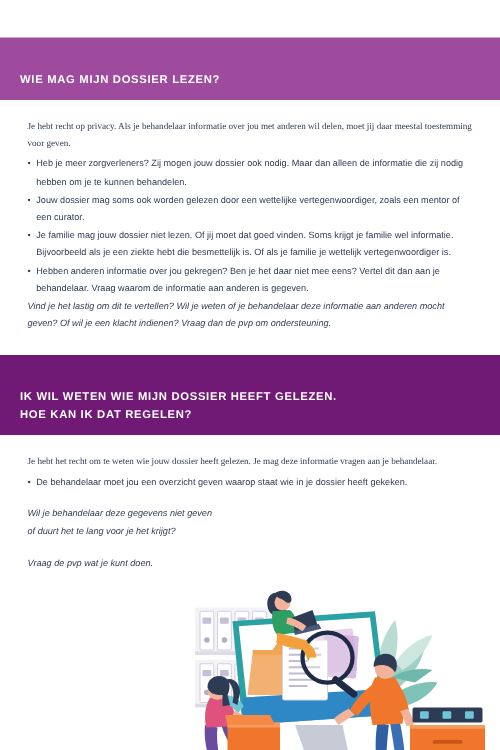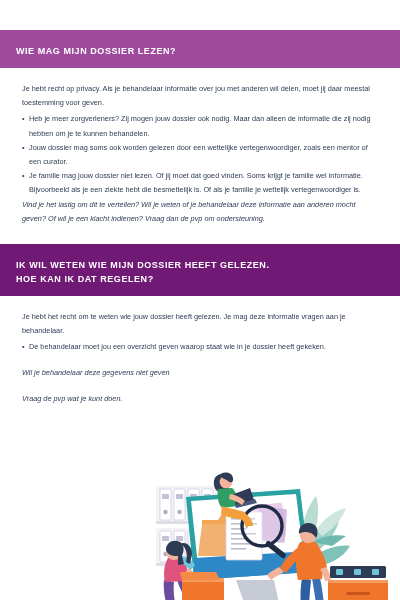--- a/index.html
+++ b/index.html
@@ -8,39 +8,40 @@
     background: #ffffff;
     font-family: "Liberation Sans", sans-serif;
     overflow: hidden;
   }
   .page { position: relative; width: 400px; height: 600px; background:#fff; }
 
   
   .banner {
     width: 100%;
     color: #ffffff;
-    padding: 14px 16px 10px 16px;
+    padding: 26px 16px 10px 16px;
     letter-spacing: 0.035em;
   }
   .banner-purple { background: #9E4B9E; margin-top: 30px; }
   .banner-green  { background: #701a75; margin-top: 18px; }
   .banner-line {
     font-size: 9px;
     font-weight: bold;
     line-height: 14px;
     text-transform: uppercase;
   }
 
   
   .content { padding: 0 22px; }
   .intro {
     font-size: 7.3px;
     line-height: 14.2px;
     color: #2E3B55;
     margin-top: 14px;
+    font-family: Liberation Serif, serif;
   }
   .bullets { list-style: none; margin-top: 2px; }
   .bullets li {
     position: relative;
     font-size: 7.3px;
     line-height: 14.2px;
     color: #2E3B55;
     padding-left: 7px;
     margin-bottom: 0;
   }
@@ -79,38 +80,40 @@
     <div class="banner-line">WIE MAG MIJN DOSSIER LEZEN?</div>
   </div>
 
   <div class="content">
     <p class="intro">Je hebt recht op privacy. Als je behandelaar informatie over jou met anderen wil delen, moet jij daar meestal toestemming voor geven.</p>
 
     <ul class="bullets">
       <li>Heb je meer zorgverleners? Zij mogen jouw dossier ook nodig. Maar dan alleen de informatie die zij nodig hebben om je te kunnen behandelen.</li>
       <li>Jouw dossier mag soms ook worden gelezen door een wettelijke vertegenwoordiger, zoals een mentor of een curator.</li>
       <li>Je familie mag jouw dossier niet lezen. Of jij moet dat goed vinden. Soms krijgt je familie wel informatie. Bijvoorbeeld als je een ziekte hebt die besmettelijk is. Of als je familie je wettelijk vertegenwoordiger is.</li>
+      <li>Hebben anderen informatie over jou gekregen? Ben je het daar niet mee eens? Vertel dit dan aan je behandelaar. Vraag waarom de informatie aan anderen is gegeven.</li>
     </ul>
 
     <p class="note">Vind je het lastig om dit te vertellen? Wil je weten of je behandelaar deze informatie aan anderen mocht geven? Of wil je een klacht indienen? Vraag dan de pvp om ondersteuning.</p>
   </div>
 
   <div class="banner banner-green">
     <div class="banner-line">IK WIL WETEN WIE MIJN DOSSIER HEEFT GELEZEN.</div>
     <div class="banner-line">HOE KAN IK DAT REGELEN?</div>
   </div>
 
   <div class="content">
     <p class="intro">Je hebt het recht om te weten wie jouw dossier heeft gelezen. Je mag deze informatie vragen aan je behandelaar.</p>
 
     <ul class="bullets">
       <li>De behandelaar moet jou een overzicht geven waarop staat wie in je dossier heeft gekeken.</li>
     </ul>
 
     <p class="note note-tight">Wil je behandelaar deze gegevens niet geven</p>
+    <p class="note" style="margin-top:0">of duurt het te lang voor je het krijgt?</p>
     <p class="note" style="margin-top:12px">Vraag de pvp wat je kunt doen.</p>
   </div>
 
   <div class="illustration">
     <svg viewBox="0 0 250 162" xmlns="http://www.w3.org/2000/svg">
 
       <g opacity="0.92">
         <rect x="6" y="18" width="62" height="36" fill="#F2F1F6"></rect>
         <rect x="6" y="60" width="62" height="36" fill="#F2F1F6"></rect>
         <rect x="6" y="53" width="62" height="3" fill="#DCDAE6"></rect>

